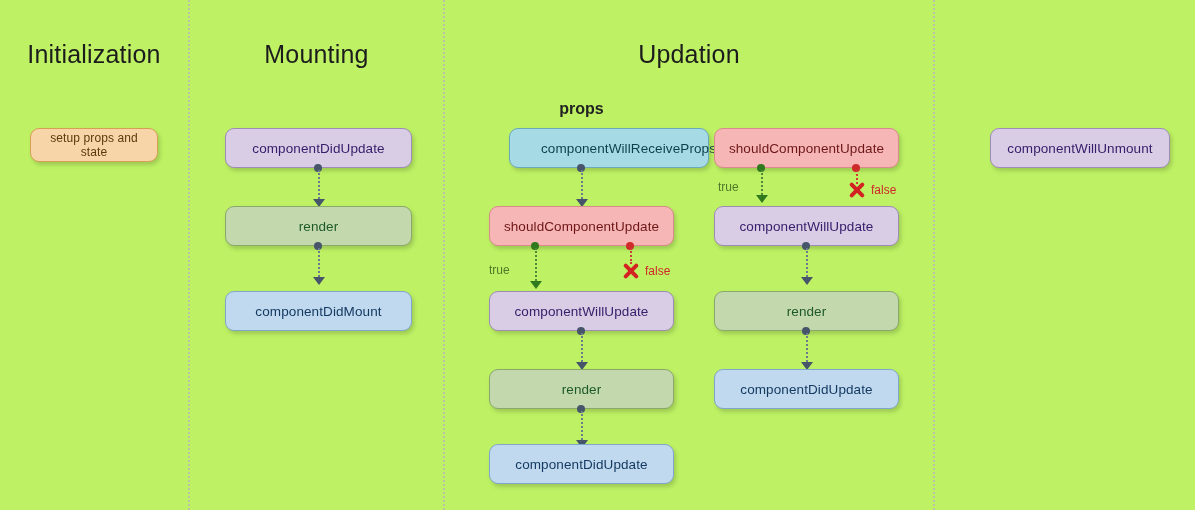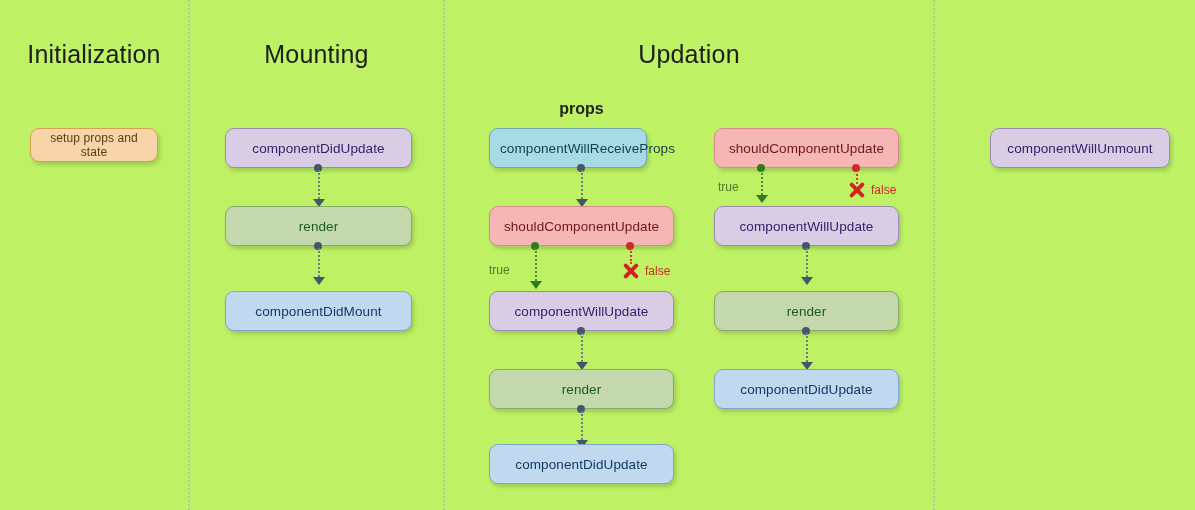--- a/index.html
+++ b/index.html
@@ -149,21 +149,21 @@
   <div class="dot" style="left:314px; top:242px;"></div>
   <div class="conn" style="left:318px; top:248px; height:32px;"></div>
   <div class="arrowhead" style="left:313px; top:277px;"></div>
 
   <div class="node blue" style="left:225px; top:291px; width:187px; height:40px;">componentDidMount</div>
 
   <div class="section-title" style="left:445px; top:40px; width:488px;">Updation</div>
 
   <div class="sub-title" style="left:489px; top:100px; width:185px;">props</div>
 
-  <div class="node cyan" style="left:489px; top:128px; width:158px; height:40px;padding-left:45px;">componentWillReceiveProps</div>
+  <div class="node cyan" style="left:509px; top:128px; width:200px; height:40px;padding-left:45px;">componentWillReceiveProps</div>
 
   <div class="dot" style="left:577px; top:164px;"></div>
   <div class="conn" style="left:581px; top:170px; height:32px;"></div>
   <div class="arrowhead" style="left:576px; top:199px;"></div>
 
   <div class="node red" style="left:489px; top:206px; width:185px; height:40px;">shouldComponentUpdate</div>
 
   <div class="dot green-dot" style="left:531px; top:242px;"></div>
   <div class="conn green-line" style="left:535px; top:248px; height:36px;"></div>
   <div class="arrowhead green-arrow" style="left:530px; top:281px;"></div>

